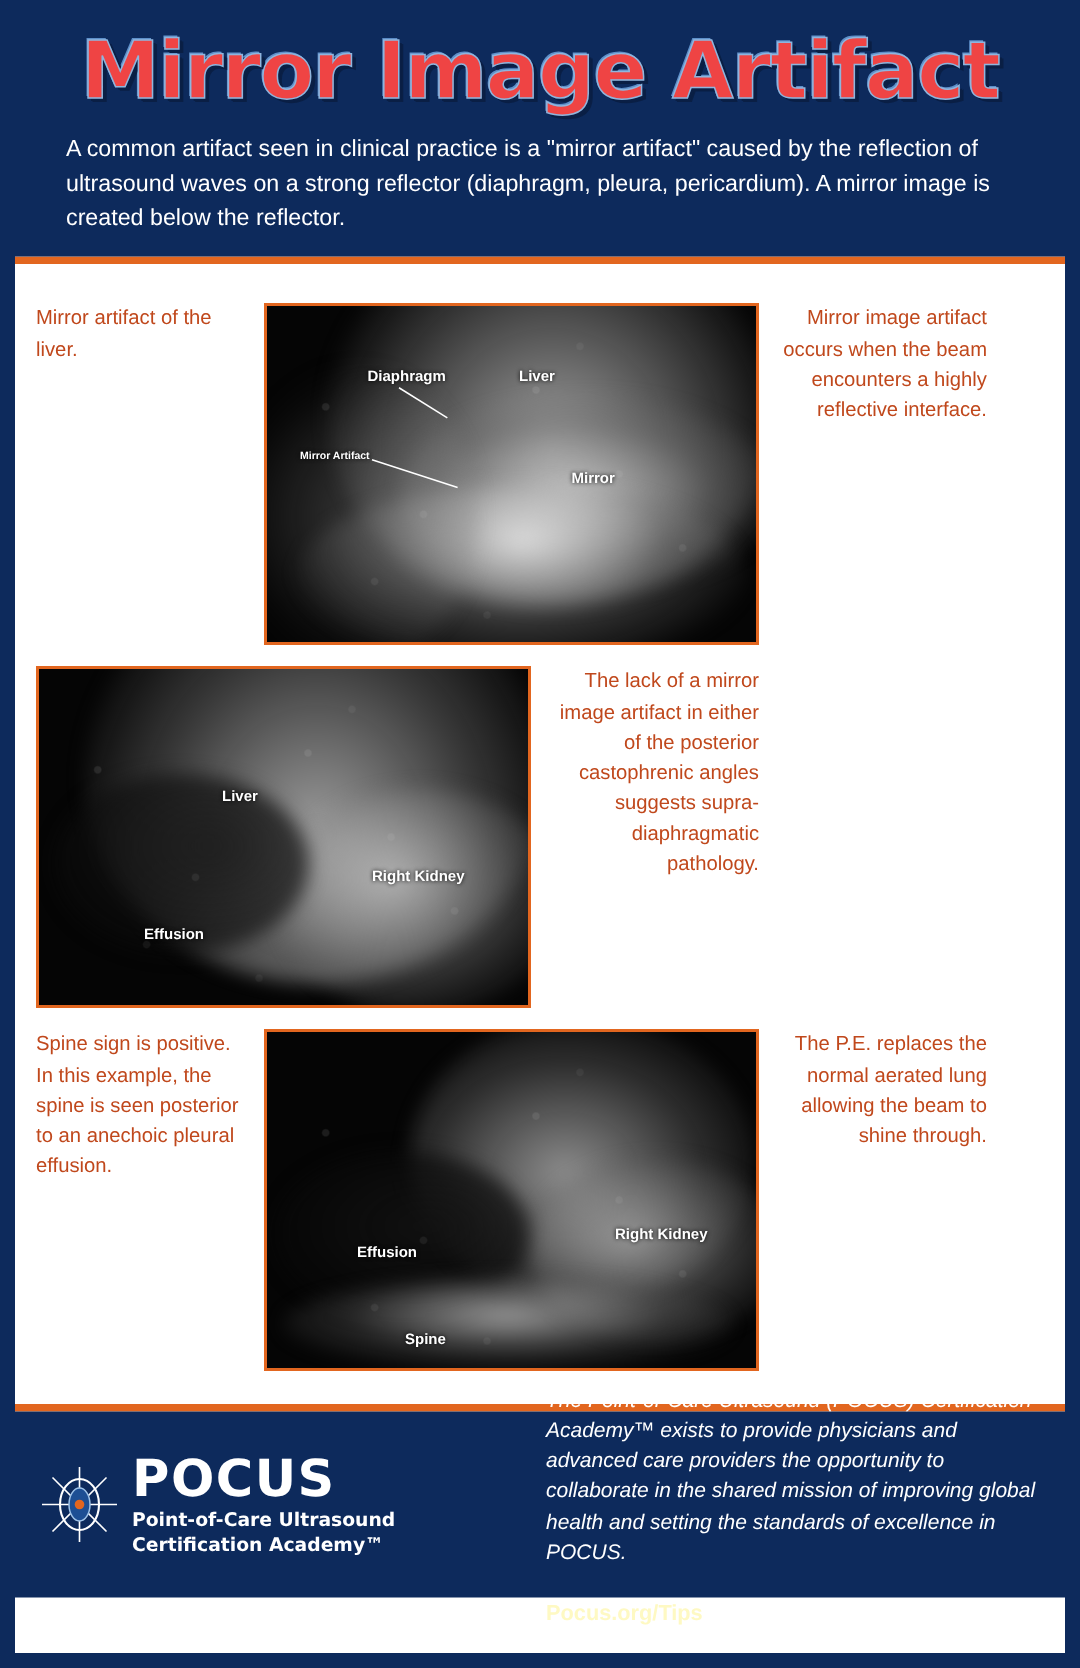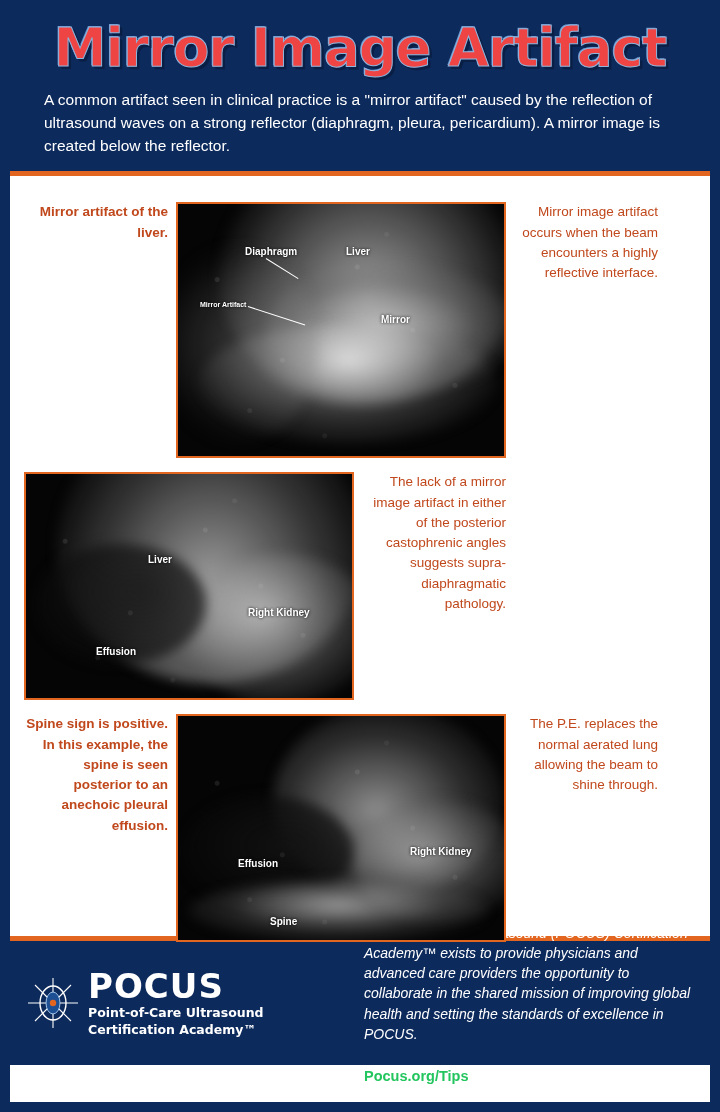--- a/index.html
+++ b/index.html
@@ -63,21 +63,21 @@
   .row-1 { padding-top: 26px; }
   .row-2 { padding-top: 14px; }
   .row-3 { padding-top: 14px; }
   .side {
     width: 152px;
     color: #c0481c;
     font-size: 13.5px;
     line-height: 1.5;
     font-family: "Liberation Sans", sans-serif;
   }
-  .side.left { padding-right: 8px; text-align: right; font-weight: bold; }
+  .side.left { padding-right: 8px; text-align: left; }
   .side.right { padding-left: 10px; text-align: right; }
   .frame {
     border: 2px solid #e2661f;
     background: #000000;
     position: relative;
     overflow: hidden;
   }
   .us-img { position: relative; width: 100%; height: 100%; overflow: hidden; background:#050505; }
   .us-label {
     position: absolute;
@@ -141,21 +141,21 @@
     margin-top: 2px;
   }
   .foot-right { flex: 1; padding-left: 18px; }
   .foot-para {
     color: #ffffff;
     font-size: 14px;
     font-style: italic;
     line-height: 1.45;
   }
   .foot-link {
-    color: #22c55e;
+    color: #fef9c3;
     font-weight: bold;
     font-size: 14.5px;
     margin-top: 24px;
     display: block;
     text-decoration: none;
   }
 </style>
 </head>
 <body>
 
@@ -164,21 +164,21 @@
   <div class="header">
     <div class="title">Mirror Image Artifact</div>
     <div class="subtitle">A common artifact seen in clinical practice is a "mirror artifact" caused by the reflection of ultrasound waves on a strong reflector (diaphragm, pleura, pericardium). A mirror image is created below the reflector.</div>
   </div>
   <div class="orange-rule"></div>
 
   <div class="body-area">
 
     <div class="row row-1">
       <div class="side left">Mirror artifact of the liver.</div>
-      <div class="frame" style="width:330px;height:256px;">
+      <div class="frame" style="width:330px;height:228px;">
         <div class="us-img">
           <div class="fan" style="left:40px;top:-60px;width:300px;height:260px;background:radial-gradient(ellipse at 50% 60%, rgba(190,190,190,0.85) 0%, rgba(120,120,120,0.55) 45%, rgba(30,30,30,0.05) 75%);"></div>
           <div class="fan" style="left:90px;top:60px;width:250px;height:130px;background:radial-gradient(ellipse at 45% 50%, rgba(210,210,210,0.75) 0%, rgba(110,110,110,0.45) 50%, rgba(20,20,20,0.02) 80%);"></div>
           <div class="fan" style="left:20px;top:120px;width:300px;height:120px;background:radial-gradient(ellipse at 50% 30%, rgba(235,235,235,0.85) 0%, rgba(120,120,120,0.4) 45%, rgba(10,10,10,0.02) 78%);"></div>
           <div class="fan" style="left:-20px;top:40px;width:160px;height:200px;background:radial-gradient(ellipse at 70% 50%, rgba(150,150,150,0.45) 0%, rgba(40,40,40,0.08) 70%);"></div>
           <div class="speckle"></div>
 
           <div class="us-label" style="left:67px;top:42px;">Diaphragm</div>
           <div class="leader" style="left:88px;top:54px;width:38px;transform:rotate(32deg);"></div>
           <div class="us-label" style="left:168px;top:42px;">Liver</div>

